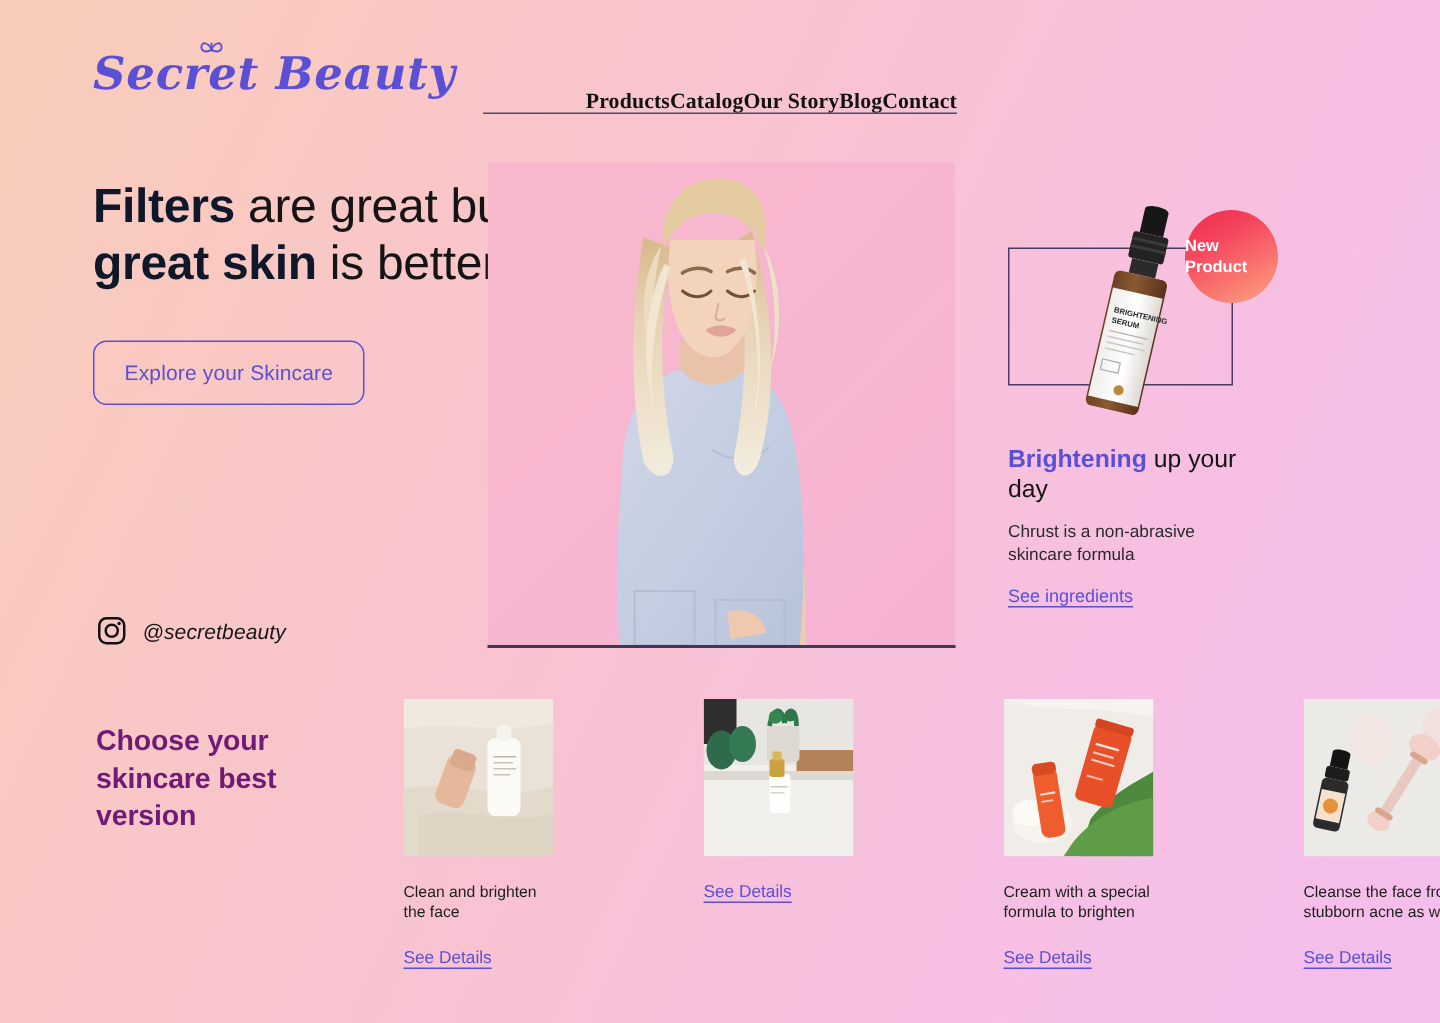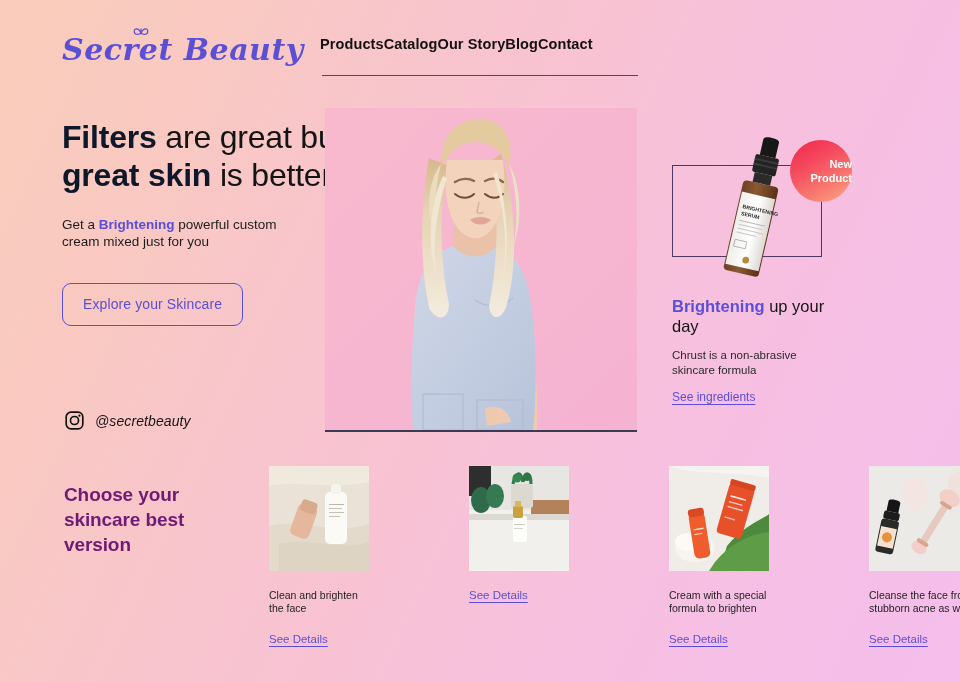--- a/index.html
+++ b/index.html
@@ -49,25 +49,26 @@
     position: absolute;
     left: 132px;
     top: 26px;
     width: 18px;
     height: 14px;
   }
 
   .nav {
     position: absolute;
     left: 320px;
-    top: 36px;
+    top: 60px;
     width: 318px;
     display: flex;
-    justify-content: flex-start;
+    justify-content: flex-end;
     align-items: flex-start;
+    font-family: Liberation Serif, serif;
   }
 
   .nav-item {
     font-size: 14.5px;
     font-weight: 600;
     color: #121212;
     letter-spacing: 0.1px;
     cursor: pointer;
     white-space: nowrap;
   }
@@ -189,21 +190,21 @@
     position: absolute;
     left: 130px;
     top: 22px;
     width: 62px;
     height: 62px;
     border-radius: 50%;
     background: linear-gradient(150deg, #f0274c 0%, #f5485e 35%, #f97a70 70%, #fba788 100%);
     color: #fff;
     display: flex;
     flex-direction: column;
-    align-items: flex-end;
+    align-items: flex-start;
     justify-content: center;
     font-size: 11px;
     font-weight: 600;
     line-height: 14px;
     text-align: center;
     cursor: pointer;
   }
 
   .product-title {
     position: absolute;
@@ -310,21 +311,20 @@
     <span class="nav-item">Our Story</span>
     <span class="nav-item">Blog</span>
     <span class="nav-item">Contact</span>
   </div>
   <div class="nav-underline"></div>
 </div>
 
 <div class="hero-left">
   <h1 class="hero-heading"><span class="accent">Filters</span><span> are great but </span><span class="accent">great skin</span><span> is better</span></h1>
 
-  <p class="hero-sub"><span>Get a </span><span class="accent">Brightening</span><span> powerful custom cream mixed just for you</span></p>
 
   <button class="cta-button">Explore your Skincare</button>
 </div>
 
 <div class="social">
   <svg class="ig-icon" viewBox="0 0 24 24">
     <rect x="2.5" y="2.5" width="19" height="19" rx="5.5" fill="none" stroke="#111" stroke-width="1.9"></rect>
     <circle cx="12" cy="12" r="4.6" fill="none" stroke="#111" stroke-width="1.9"></circle>
     <circle cx="17.6" cy="6.5" r="1.3" fill="#111"></circle>
   </svg>

